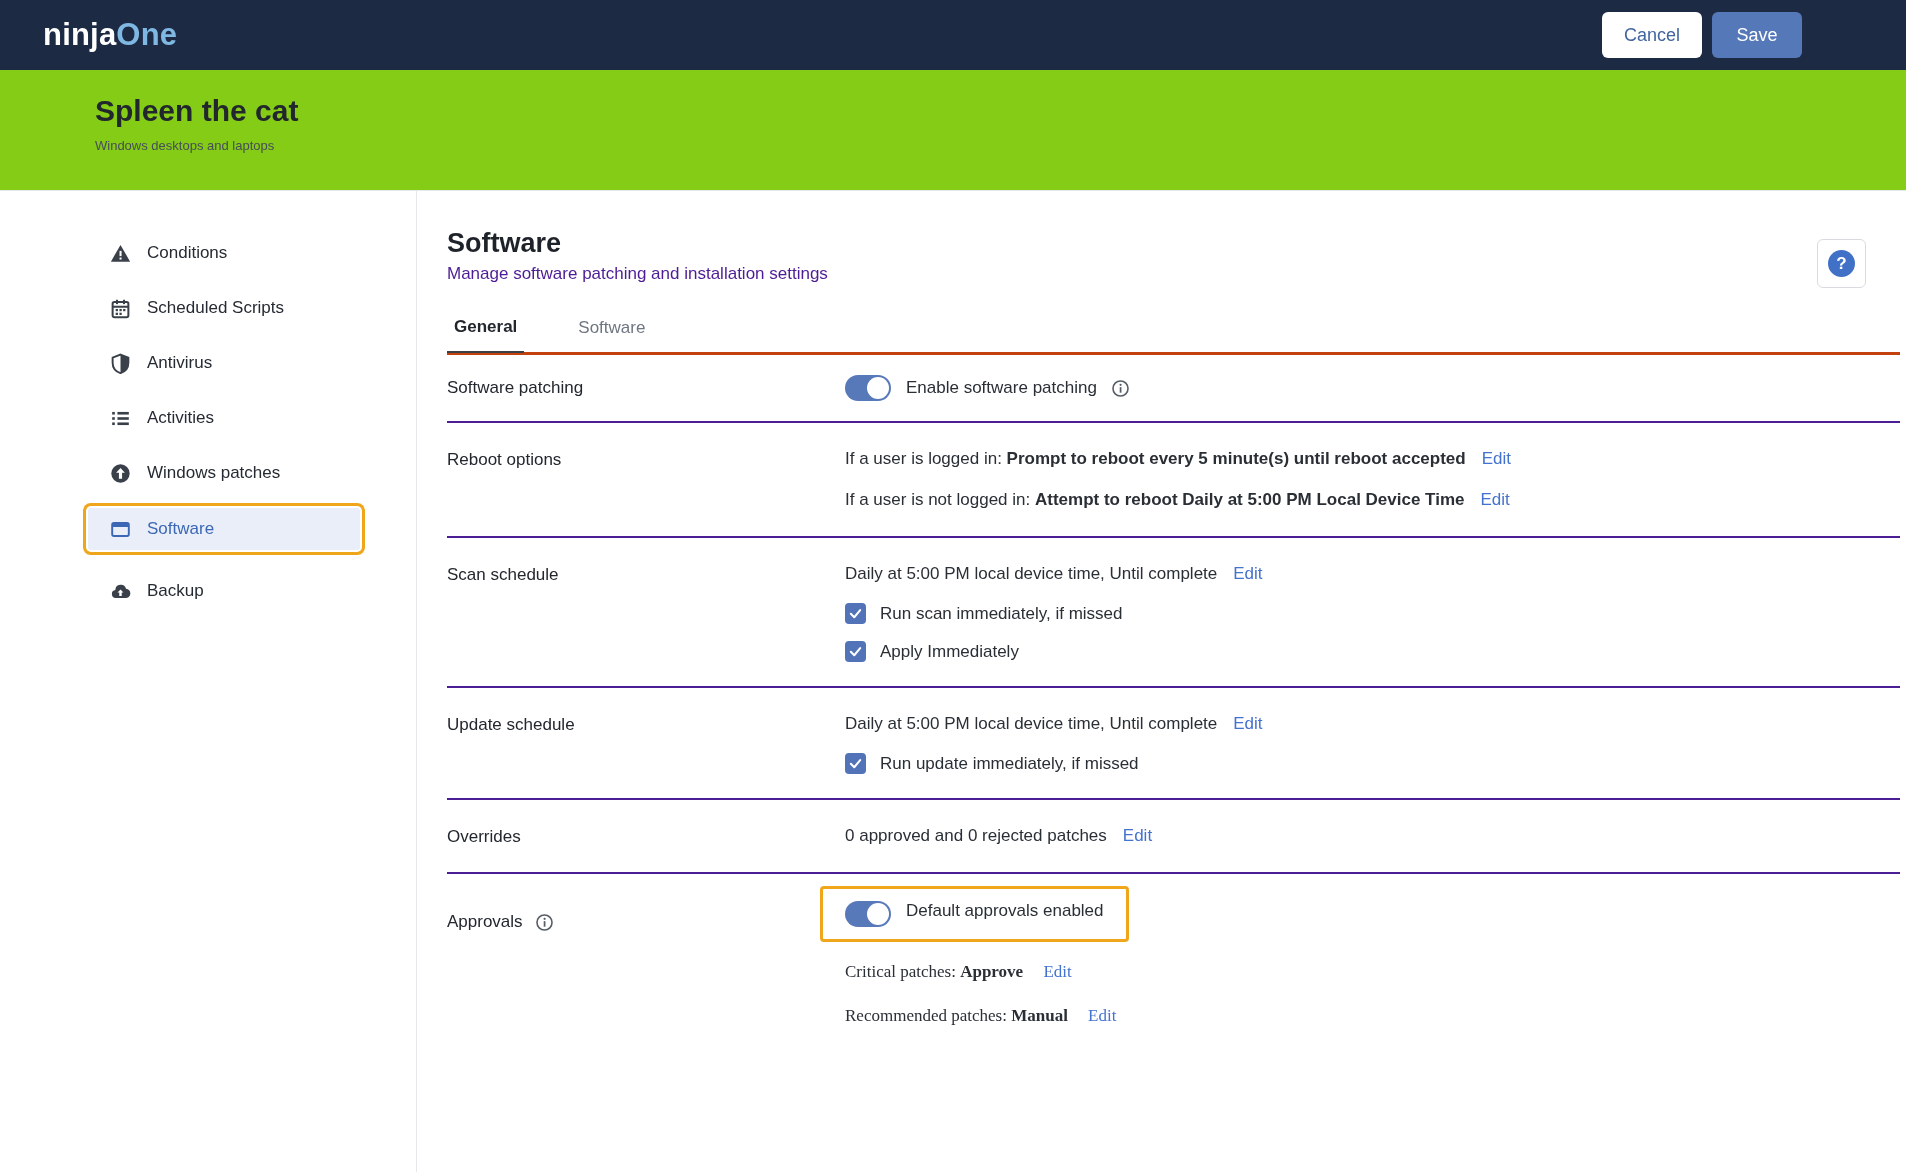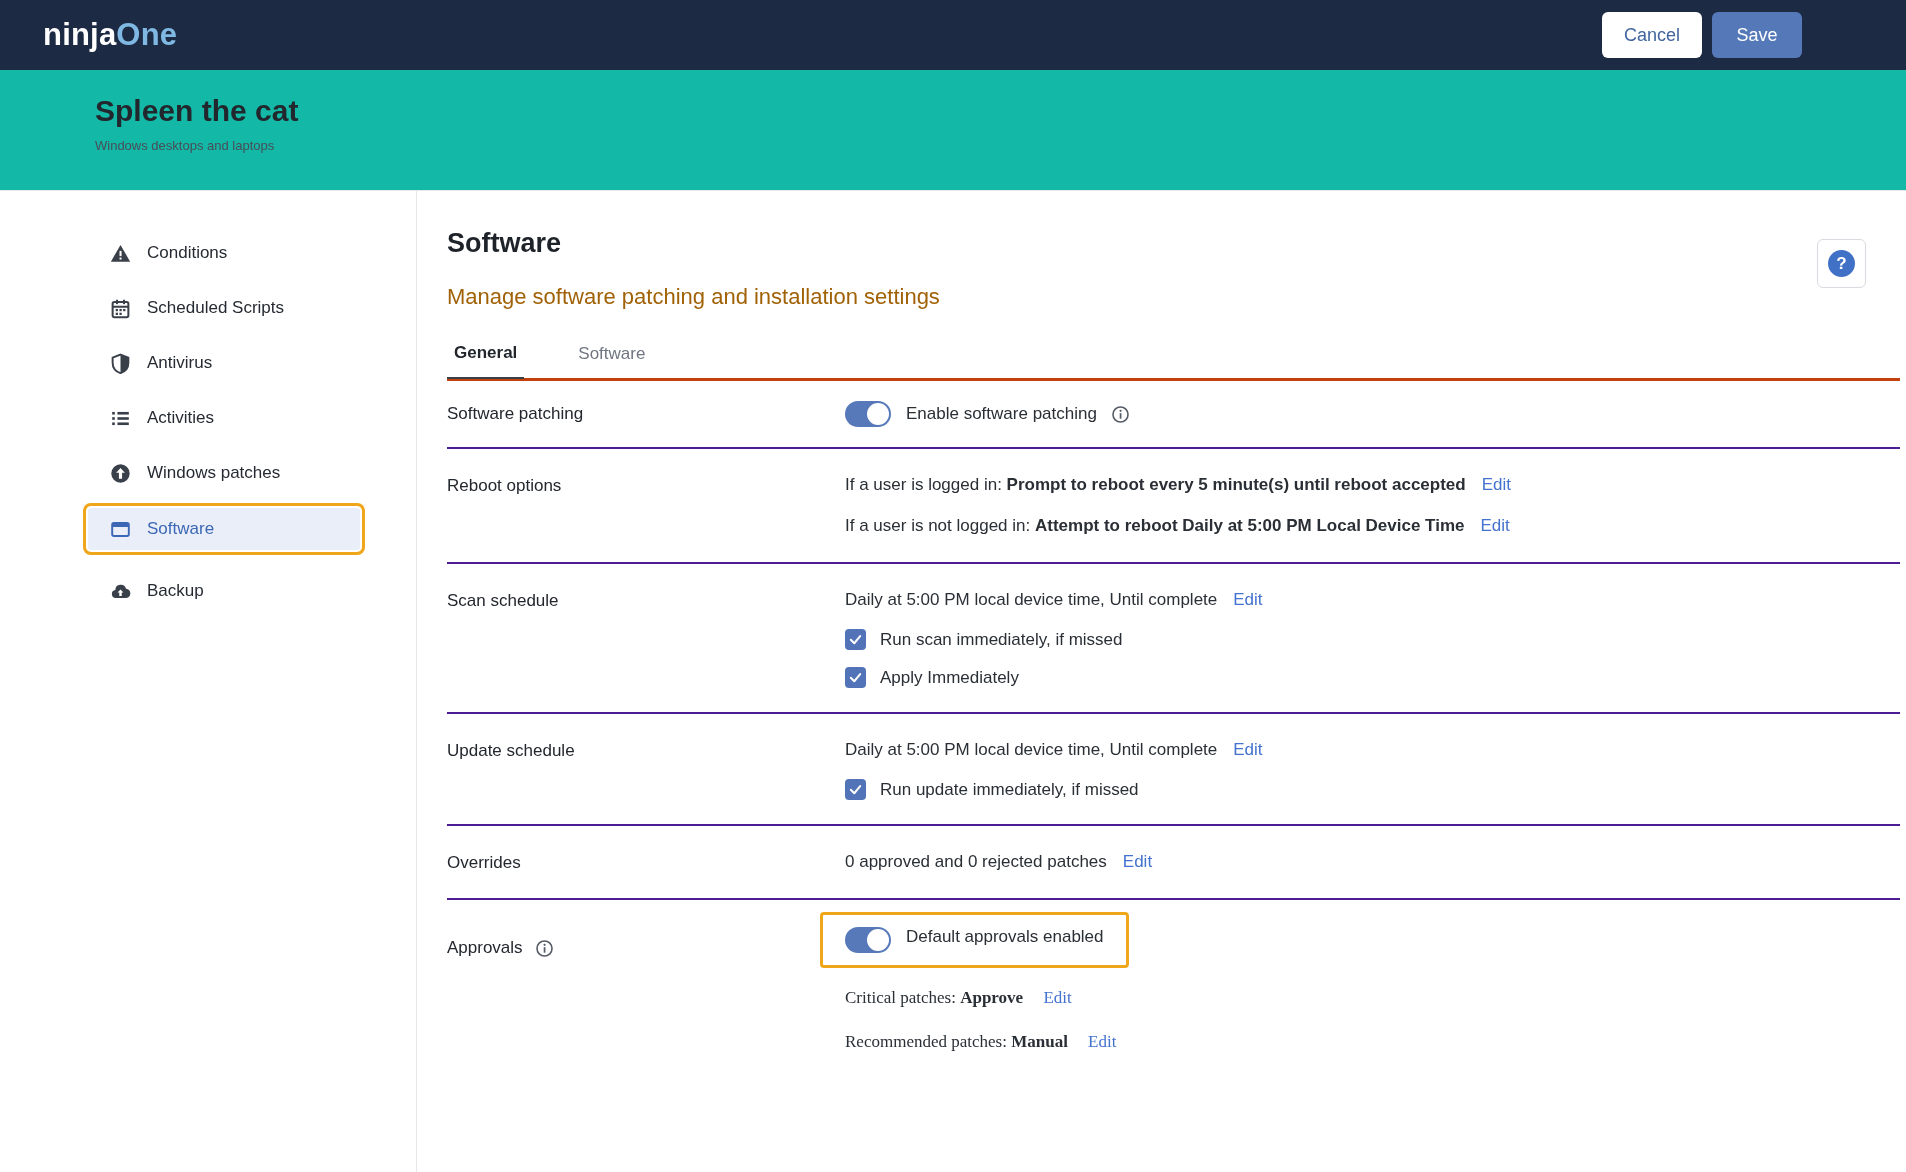--- a/index.html
+++ b/index.html
@@ -12,38 +12,38 @@
   .logo { font-size:31px; font-weight:700; letter-spacing:.2px; }
   .logo .lg1 { color:#ffffff; }
   .logo .lg2 { color:#7fb8e2; }
   .topbar-actions { margin-left:auto; display:flex; gap:10px; }
   .btn { height:46px; min-width:90px; padding:0 22px; border-radius:6px;
     font-size:18px; font-family:inherit; cursor:pointer; border:none; }
   .btn-cancel { background:#ffffff; color:#42659f; }
   .btn-save { background:#5578b8; color:#ffffff; }
 
   
-  .device-header { height:121px; border-bottom:1px solid #e6e8ec; background:#14b8a6;
+  .device-header { height:121px; border-bottom:1px solid #e6e8ec; background:#84cc16;
     padding:24px 0 0 95px; }
   .device-name { font-size:30px; font-weight:700; color:#22262d; }
   .device-sub { font-size:13px; color:#474e58; margin-top:10px; }
 
   
   .layout { display:flex; height:981px; }
   .sidebar { width:417px; border-right:1px solid #e6e8ec; padding:42px 0 0 88px; flex:none; }
   .nav-item { display:flex; align-items:center; gap:16px; height:40px; width:272px;
     padding-left:22px; margin-bottom:15px; font-size:17px; color:#262b33; cursor:pointer; }
   .nav-item .nav-ico { width:21px; height:21px; flex:none; display:flex; align-items:center; }
   .nav-item.active { background:#e9eef8; border-radius:3px; height:42px; margin:6px 0 21px 0;
     box-shadow:0 0 0 2px #ffffff, 0 0 0 5px #f0a61a; color:#3c67b5; font-weight:400; }
 
   
   .content { flex:1; padding:37px 6px 0 30px; position:relative; }
   .page-title { font-size:27px; font-weight:700; color:#1e2229; }
-  .page-sub { font-size:22px; color:#a16207; margin-top:25px; }
+  .page-sub { font-size:17px; color:#4c1d95; margin-top:5px; }
 
   .help-btn { position:absolute; top:48px; right:40px; width:49px; height:49px;
     border:1px solid #d9dbe0; border-radius:6px; background:#fff; display:flex;
     align-items:center; justify-content:center; cursor:pointer; }
   .help-circle { width:27px; height:27px; border-radius:50%; background:#4171c6;
     color:#fff; font-size:17px; font-weight:700; display:flex; align-items:center;
     justify-content:center; }
 
   .tabs { margin-top:29px; border-bottom:3px solid #c2410c; display:flex;align-items:flex-end; }
   .tab { font-size:17px; padding:4px 7px 14px; margin-right:47px; cursor:pointer; }

